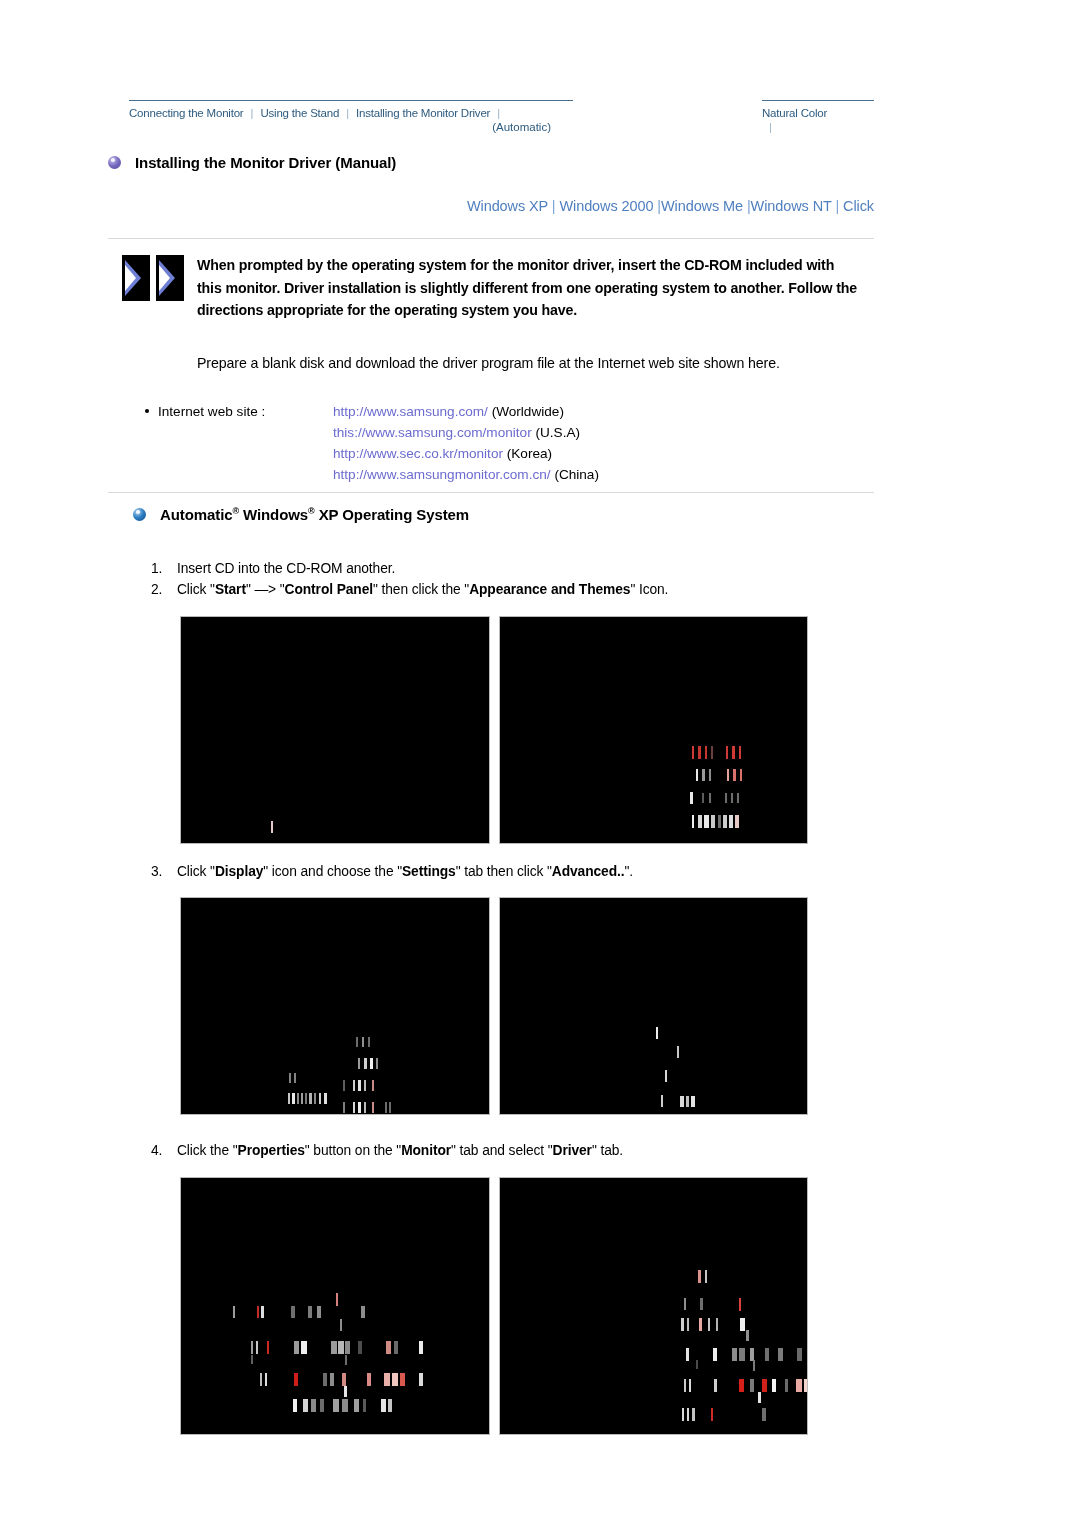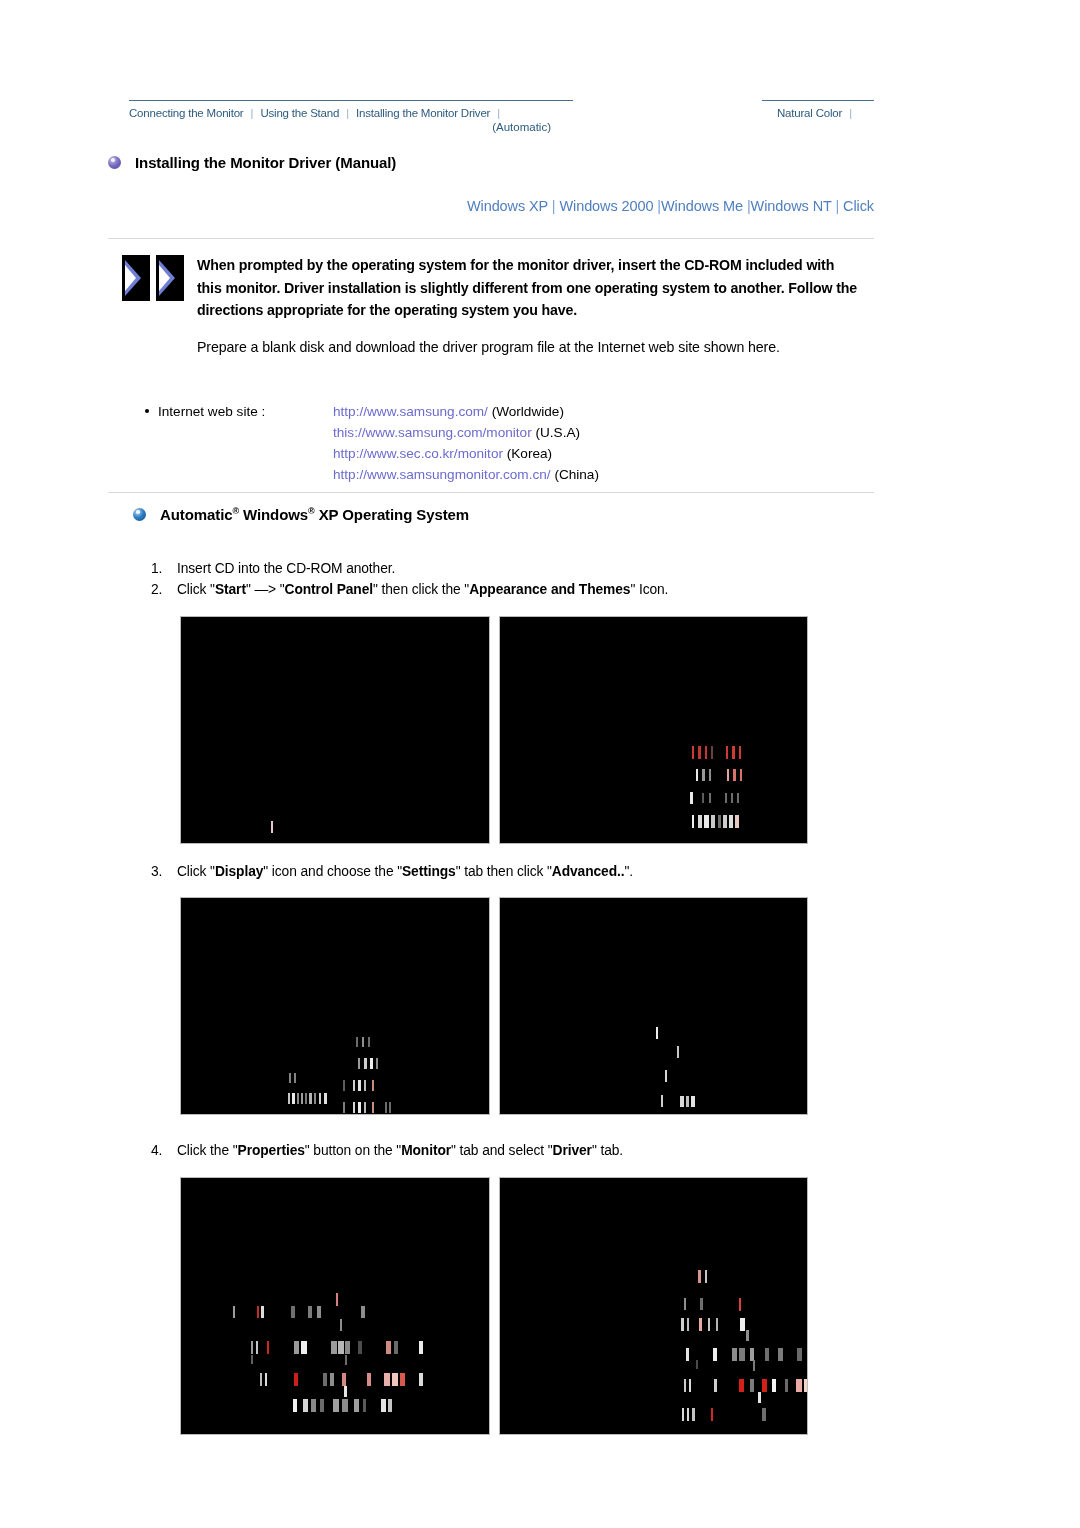--- a/index.html
+++ b/index.html
@@ -28,21 +28,21 @@
   }
   .nav-left  { left: 129px; top: 0; width: 444px; }
   .nav-right { left: 762px; top: 0; width: 112px; }
 
   .nav-row {
     display: flex;
     align-items: flex-start;
     justify-content: flex-start;
     white-space: nowrap;
   }
-  .nav-right .nav-row { justify-content: center; }
+  .nav-right .nav-row { justify-content: center; flex-direction: column; }
 
   .nav-item {
     font-size: 11.5px;
     color: #2d5b7f;
     letter-spacing: -0.2px;
     line-height: 14px;
     text-align: center;
   }
   .nav-sep {
     font-size: 11px;
@@ -154,21 +154,21 @@
     position: absolute;
     left: 197px; top: 254px;
     width: 660px;
     font-size: 14.2px;
     font-weight: bold;
     line-height: 22.5px;
     letter-spacing: -0.15px;
   }
   .plain-note {
     position: absolute;
-    left: 197px; top: 336px;
+    left: 197px; top: 352px;
     width: 660px;
     font-size: 14.2px;
     line-height: 22.5px;
     letter-spacing: -0.1px;
   }
 
   
   .web-block {
     position: absolute;
     left: 145px; top: 401px;

